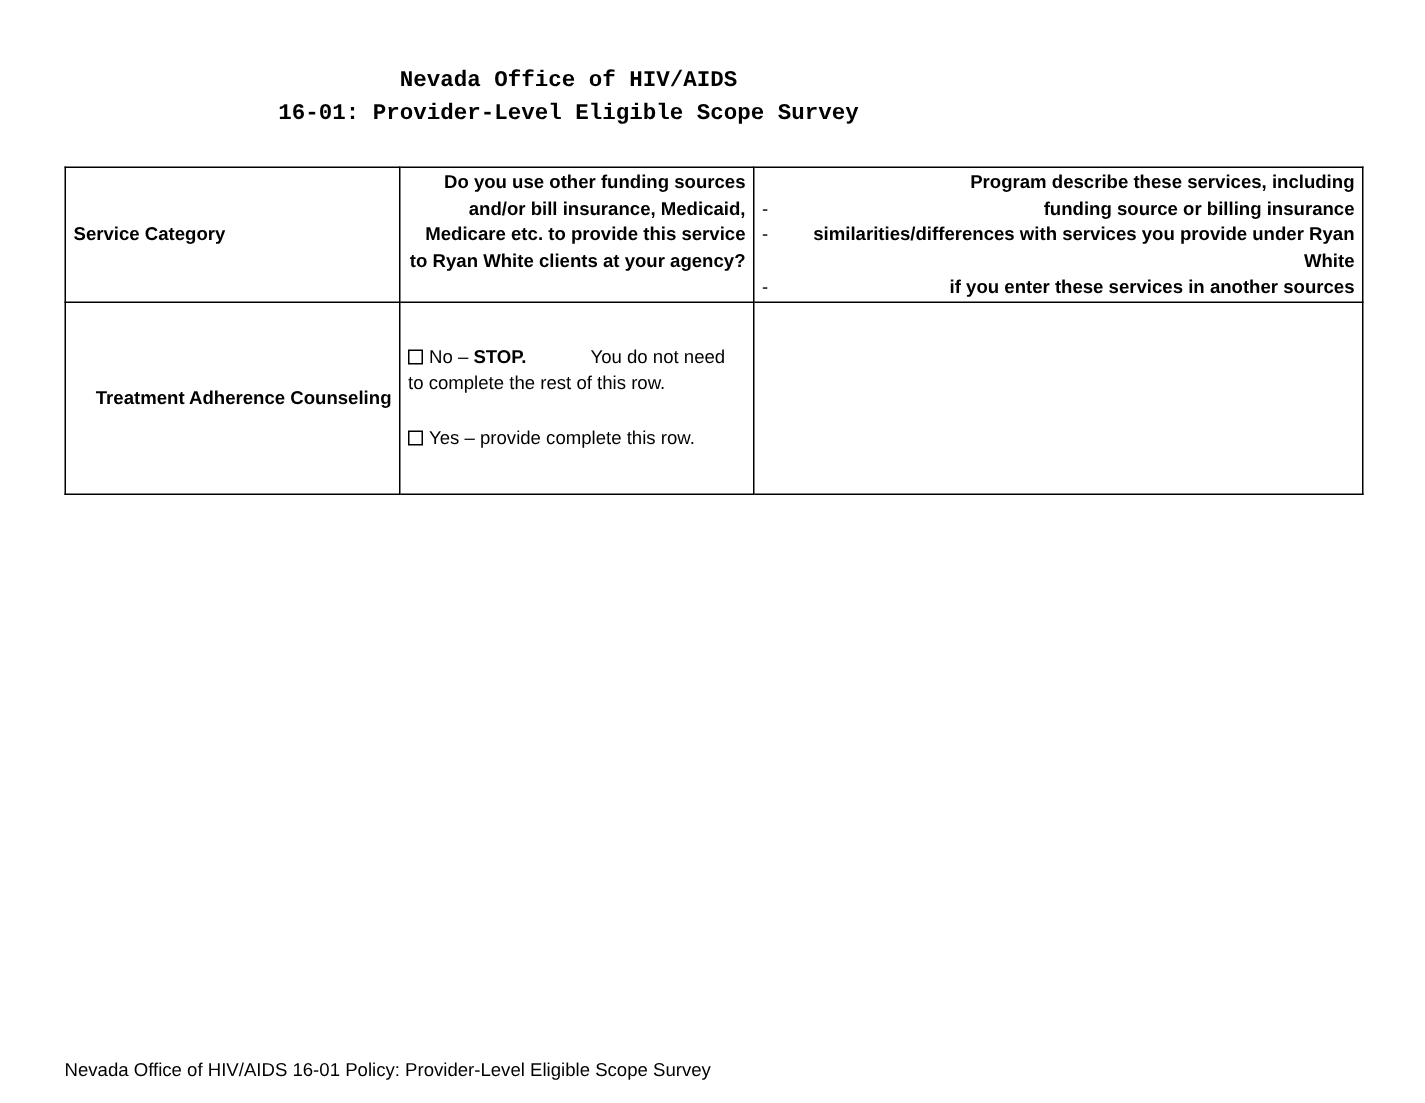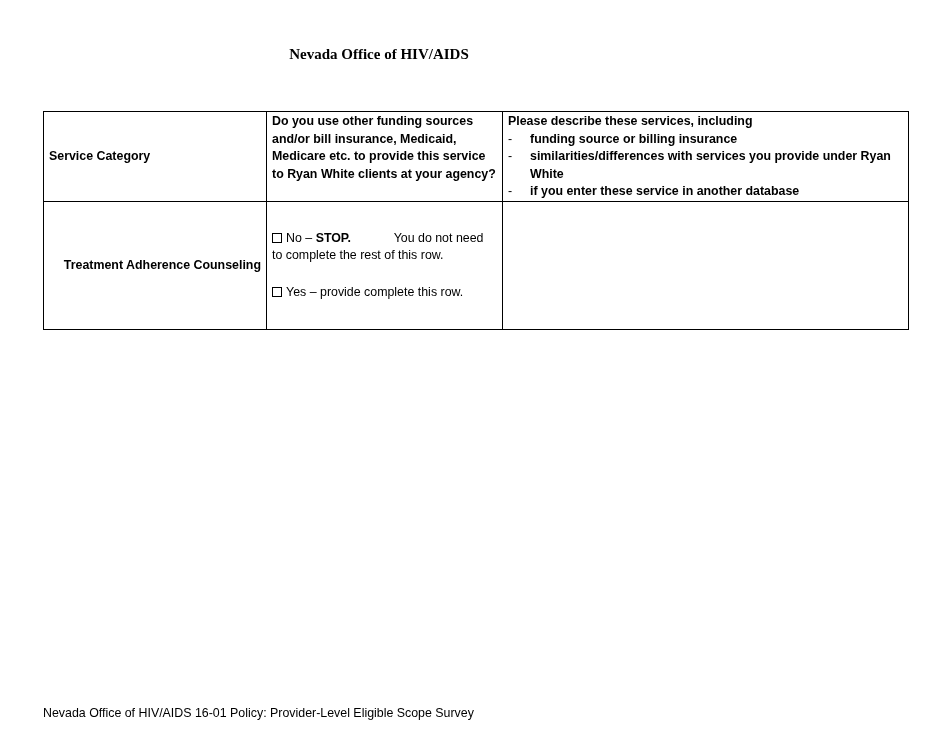--- a/index.html
+++ b/index.html
@@ -1,55 +1,56 @@
 <!DOCTYPE html>
 <html><head>
 <meta charset="utf-8">
 <style>
   html, body { margin: 0; padding: 0; background: #ffffff; }
   body { width: 950px; height: 735px; position: relative; overflow: hidden; color: #000; }
   .title-block { position: absolute; top: 43px; left: 0; width: 758px; text-align: center;
-    font-family: Liberation Serif, serif; font-weight: bold; font-size: 15px; line-height: 22px; }
+    font-family: Liberation Mono, monospace; font-weight: bold; font-size: 15px; line-height: 22px; }
   .title-block div { white-space: nowrap; }
   table.survey { position: absolute; left: 43px; top: 111px; width: 864px; border-collapse: collapse;
     font-family: "Liberation Sans", "DejaVu Sans", sans-serif; font-size: 12.4px; line-height: 17.6px; table-layout: fixed; }
   table.survey td { border: 1px solid #000; padding: 0 5px; vertical-align: middle; }
   td.c1 { width: 212px; }
   td.c2 { width: 225px; }
   td.c3 { width: 395px; }
   tr.header-row td { height: 88px; font-weight: bold; }
-  tr.header-row td.top { vertical-align: top; padding-top: 1px; }
+  tr.header-row td.top { vertical-align: top; padding-top: 1px; text-align: right; }
   tr.data-row td { height: 127px; }
   td.check-cell { vertical-align: top; padding-top: 1px; }
   .bullets { margin: 0; padding: 0; list-style: none; }
   .bullets li { position: relative; padding-left: 22px; }
   .bullets li .dash { position: absolute; left: 0; top: 0; font-weight: normal; }
   .gap { height: 19px; }
   .checkbox { display: inline-block; width: 10px; height: 10px; border: 1px solid #000; margin-right: 4px; vertical-align: -1px; box-sizing: border-box; cursor: pointer; }
   .answer-area { height: 100%; }
   .footer { position: absolute; left: 43px; top: 675px; font-family: "Liberation Sans", "DejaVu Sans", sans-serif; font-size: 12.4px; white-space: nowrap; margin-top: 31px; }
 </style>
 </head>
 <body>
 
 <div class="title-block">
   <div>Nevada Office of HIV/AIDS</div>
+  <div>16-01: Provider-Level Eligible Scope Survey</div>
 </div>
 
 <table class="survey">
   <tbody>
       <tr class="header-row">
     <td class="c1">Service Category</td>
     <td class="c2 top">Do you use other funding sources and/or bill insurance, Medicaid, Medicare etc. to provide this service to Ryan White clients at your agency?</td>
     <td class="c3 top">
-      <div>Please describe these services, including</div>
+      <div>Program describe these services, including</div>
       <ul class="bullets">
         <li><span class="dash">-</span><span>funding source or billing insurance</span></li>
         <li><span class="dash">-</span><span>similarities/differences with services you provide under Ryan White</span></li>
-        <li><span class="dash">-</span><span>if you enter these service in another database</span></li>
+        <li><span class="dash">-</span><span>if you enter these services in another sources</span></li>
       </ul>
     </td>
   </tr>
   <tr class="data-row">
     <td class="c1" style="font-weight:bold;text-align:right;">Treatment Adherence Counseling</td>
     <td class="c2 check-cell">
       <div>
         <span class="checkbox"></span><span>No – </span><b>STOP.</b><span style="white-space:pre-wrap;margin-left:36px;">  You do not need to complete the rest of this row.</span>
       </div>
       <div class="gap"></div>

